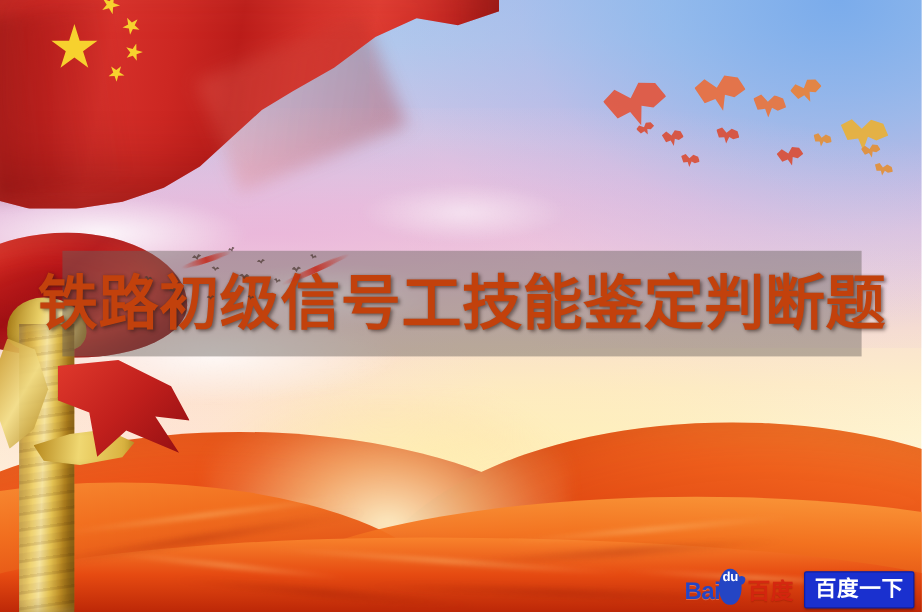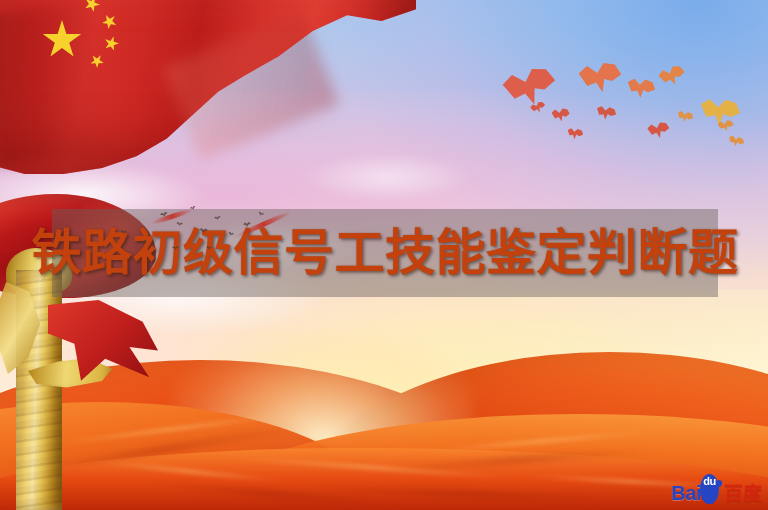--- a/index.html
+++ b/index.html
@@ -499,15 +499,16 @@
         <span class="pad p1"></span>
         <span class="pad p2"></span>
         <span class="pad p3"></span>
         <span class="pad p4"></span>
         <span class="bd-du">du</span>
       </span>
       <span class="bd-cn">百度</span>
     </div>
 
 
+    <button class="wm-button">百度一下</button>
   </div>
 
 </div>
 
 </body></html>

